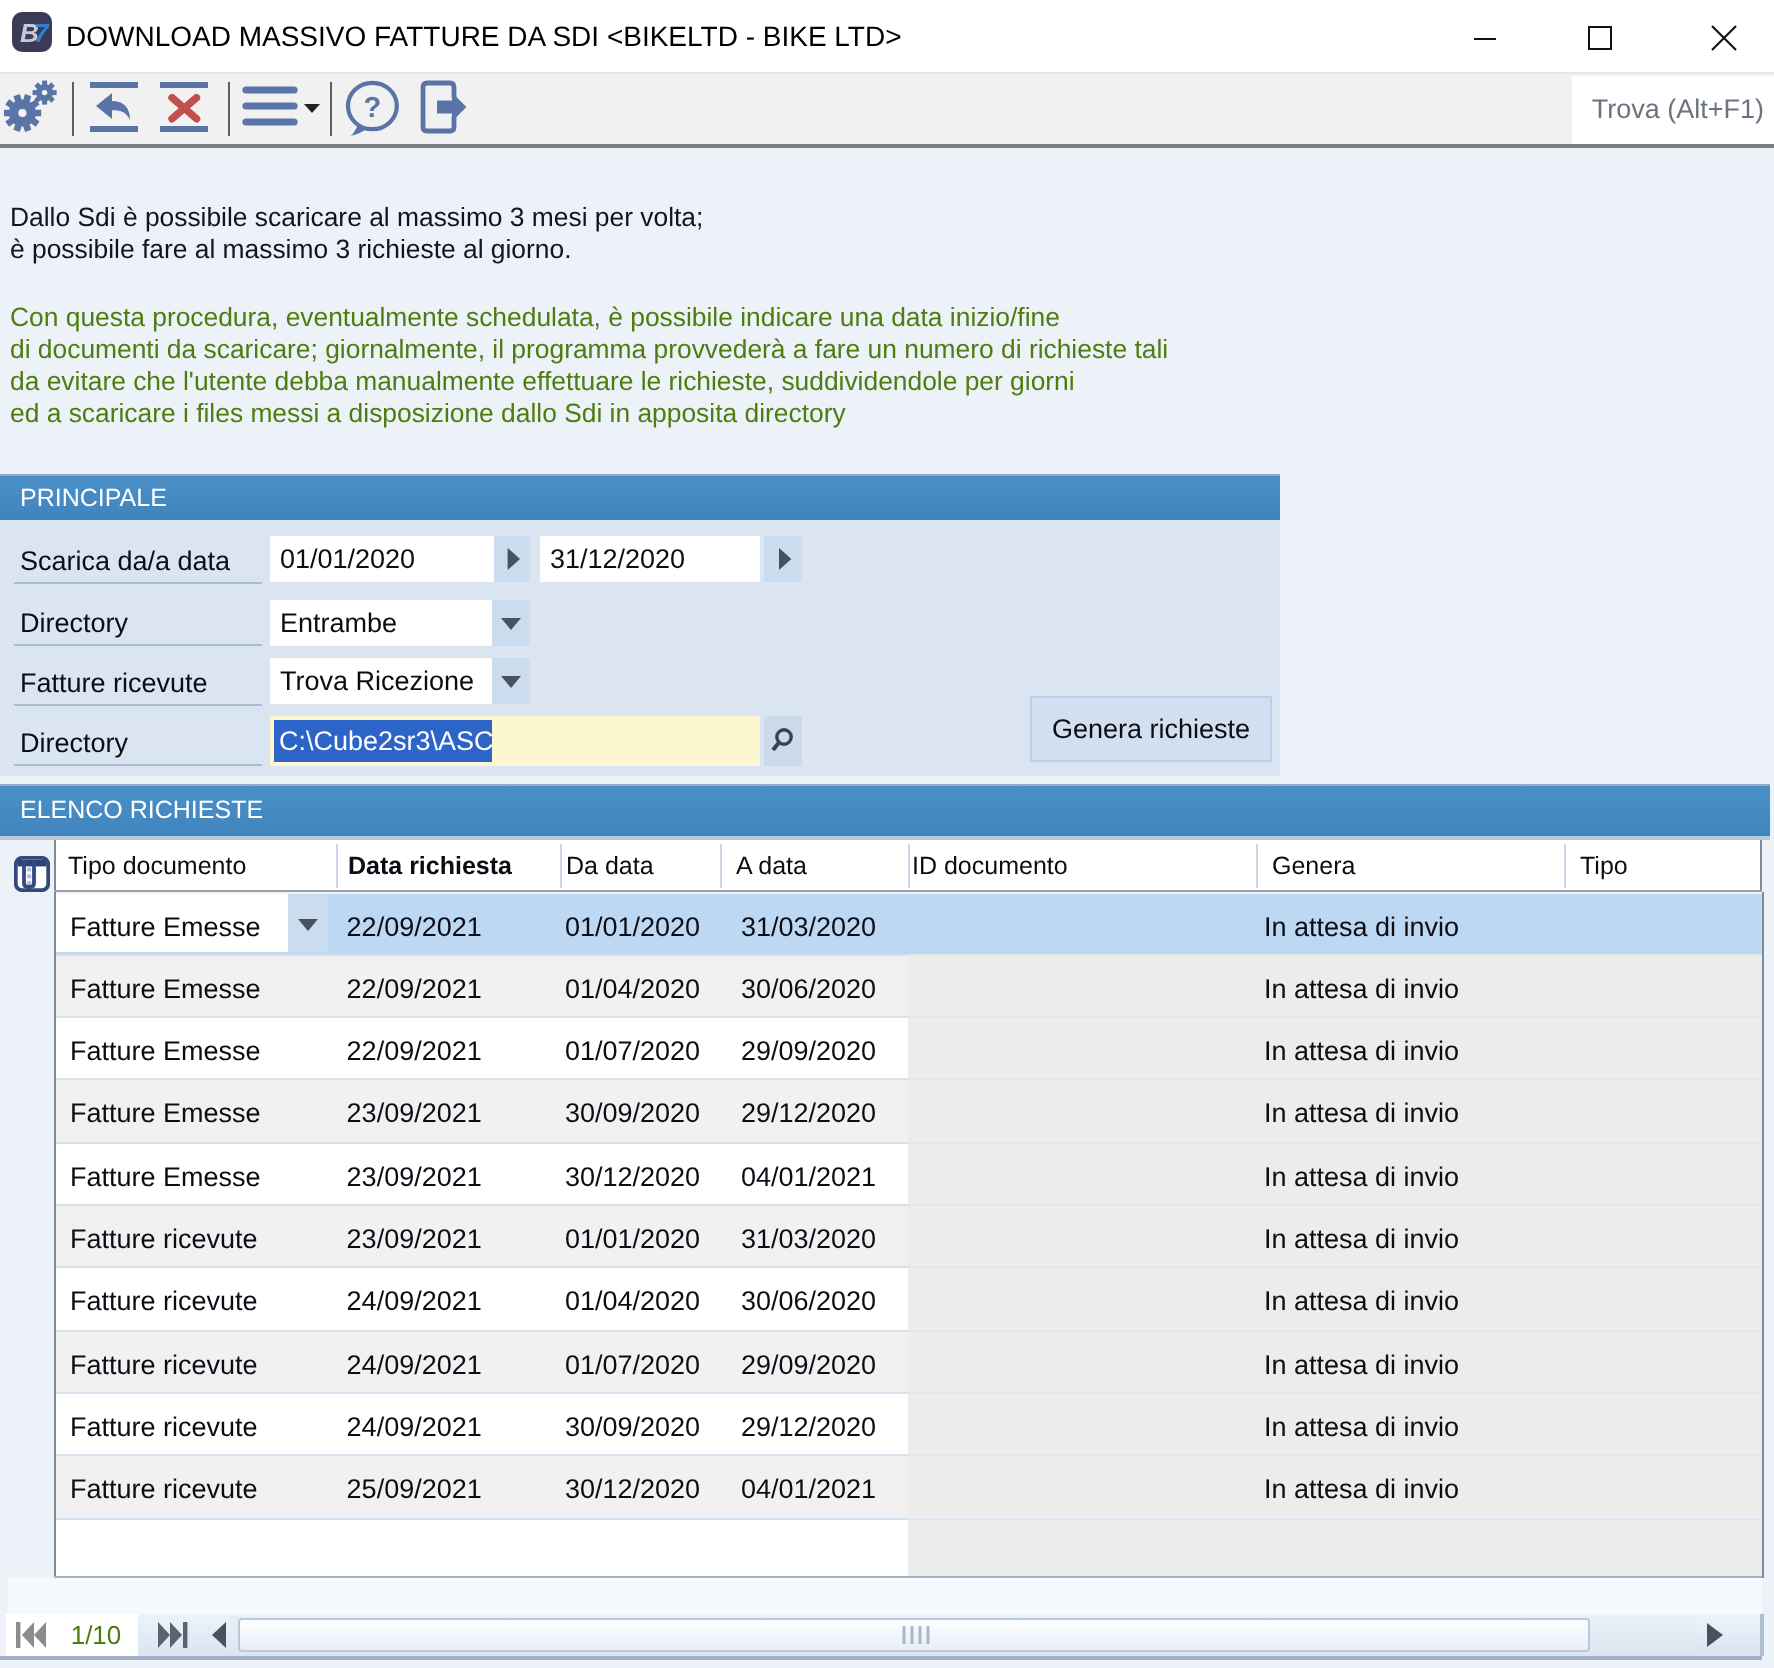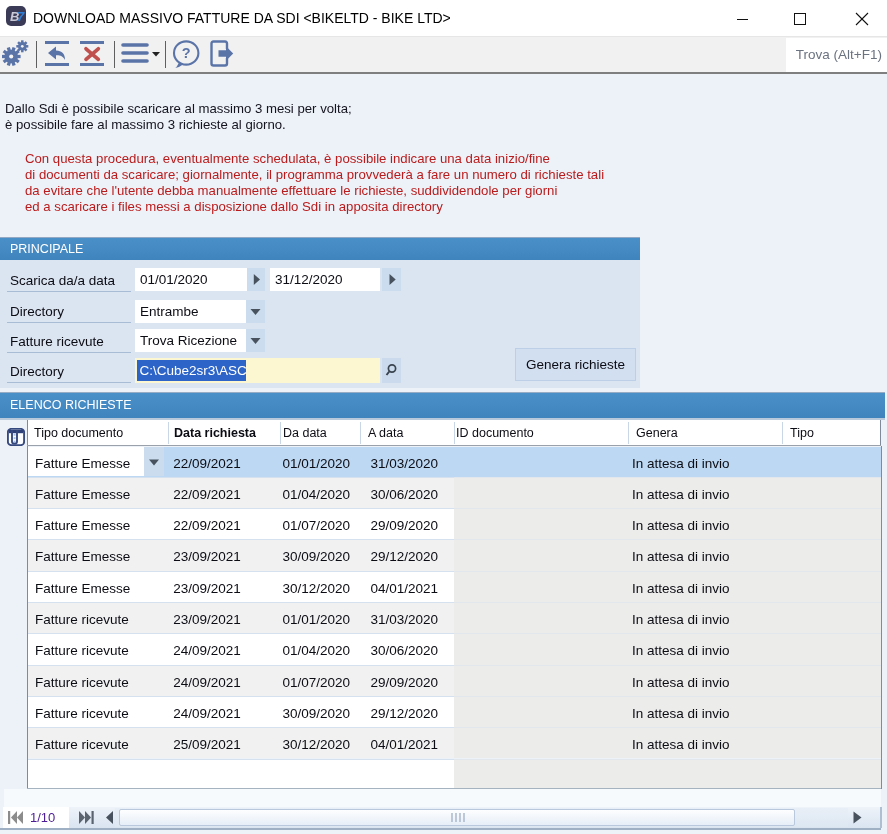--- a/index.html
+++ b/index.html
@@ -87,21 +87,21 @@
 
 <svg class="abs" style="left:209px;top:40px;" width="26" height="27" viewBox="0 0 26 27">
   <path d="M18,9 L18,3.5 Q18,1.5 16,1.5 L4.5,1.5 Q2.5,1.5 2.5,3.5 L2.5,23.5 Q2.5,25.5 4.5,25.5 L16,25.5 Q18,25.5 18,23.5 L18,18" fill="none" stroke="#5b74a8" stroke-width="2.4"></path>
   <path d="M9.5,10.2 L17,10.2 L17,6.3 L24.2,13.5 L17,20.7 L17,16.8 L9.5,16.8 Z" fill="#5b74a8"></path>
 </svg>
 
 <div class="abs" style="left:5px;top:100.5px;font-size:13.2px;line-height:16px;color:#14141e;">
 Dallo Sdi è possibile scaricare al massimo 3 mesi per volta;<br>
 è possibile fare al massimo 3 richieste al giorno.
 </div>
-<div class="abs" style="left:5px;top:150.5px;font-size:13.2px;line-height:16px;color:#b91c1c;margin-left:20px;">
+<div class="abs" style="left:5px;top:150.5px;font-size:13.2px;line-height:16px;color:#4d7c0f;">
 Con questa procedura, eventualmente schedulata, è possibile indicare una data inizio/fine<br>
 di documenti da scaricare; giornalmente, il programma provvederà a fare un numero di richieste tali<br>
 da evitare che l'utente debba manualmente effettuare le richieste, suddividendole per giorni<br>
 ed a scaricare i files messi a disposizione dallo Sdi in apposita directory
 </div>
 
 <div class="abs" style="left:0;top:237px;width:640px;height:1px;background:#93a9c3;"></div>
 <div class="abs" style="left:0;top:238px;width:640px;height:22px;background:linear-gradient(#4a90c8,#4084bd);color:#fff;font-size:12.5px;line-height:22px;padding-left:10px;box-sizing:border-box;">PRINCIPALE</div>
 <div class="abs" style="left:0;top:260px;width:640px;height:128px;background:#dbe4f1;"></div>
 
@@ -282,21 +282,21 @@
 <div class="abs" style="left:3px;top:807px;width:878px;height:21px;background:linear-gradient(#eef3f9,#d9e4f1);"></div>
 <div class="abs" style="left:3px;top:807px;width:66px;height:21px;background:#fff;"></div>
 <div class="abs" style="left:0;top:828px;width:881px;height:2px;background:#9fb0c4;"></div>
 <div class="abs" style="left:880px;top:807px;width:1.5px;height:21px;background:#aebfd2;"></div>
 
 <svg class="abs" style="left:7px;top:810px;" width="16" height="15" viewBox="0 0 16 15">
   <rect x="1" y="1" width="2.2" height="13" fill="#8c8c8c"></rect>
   <path d="M10,1 L4,7.5 L10,14 Z" fill="#8c8c8c"></path>
   <path d="M16,1 L10,7.5 L16,14 Z" fill="#8c8c8c"></path>
 </svg>
-<div class="abs" style="left:30px;top:807px;width:36px;height:21px;line-height:21px;font-size:13px;color:#4c1d95;text-align:left;">1/10</div>
+<div class="abs" style="left:30px;top:807px;width:36px;height:21px;line-height:21px;font-size:13px;color:#4d7c0f;text-align:center;">1/10</div>
 <svg class="abs" style="left:79px;top:810px;" width="16" height="15" viewBox="0 0 16 15">
   <path d="M0,1 L6,7.5 L0,14 Z" fill="#5a6470"></path>
   <path d="M6,1 L12,7.5 L6,14 Z" fill="#5a6470"></path>
   <rect x="12.5" y="1" width="2.2" height="13" fill="#5a6470"></rect>
 </svg>
 <svg class="abs" style="left:104px;top:810px;" width="10" height="15" viewBox="0 0 10 15">
   <path d="M9,1 L2,7.5 L9,14 Z" fill="#47525e"></path>
 </svg>
 
 <div class="abs" style="left:115px;top:808px;width:733px;height:19px;background:linear-gradient(#e9eff7,#dde7f2);"></div>

